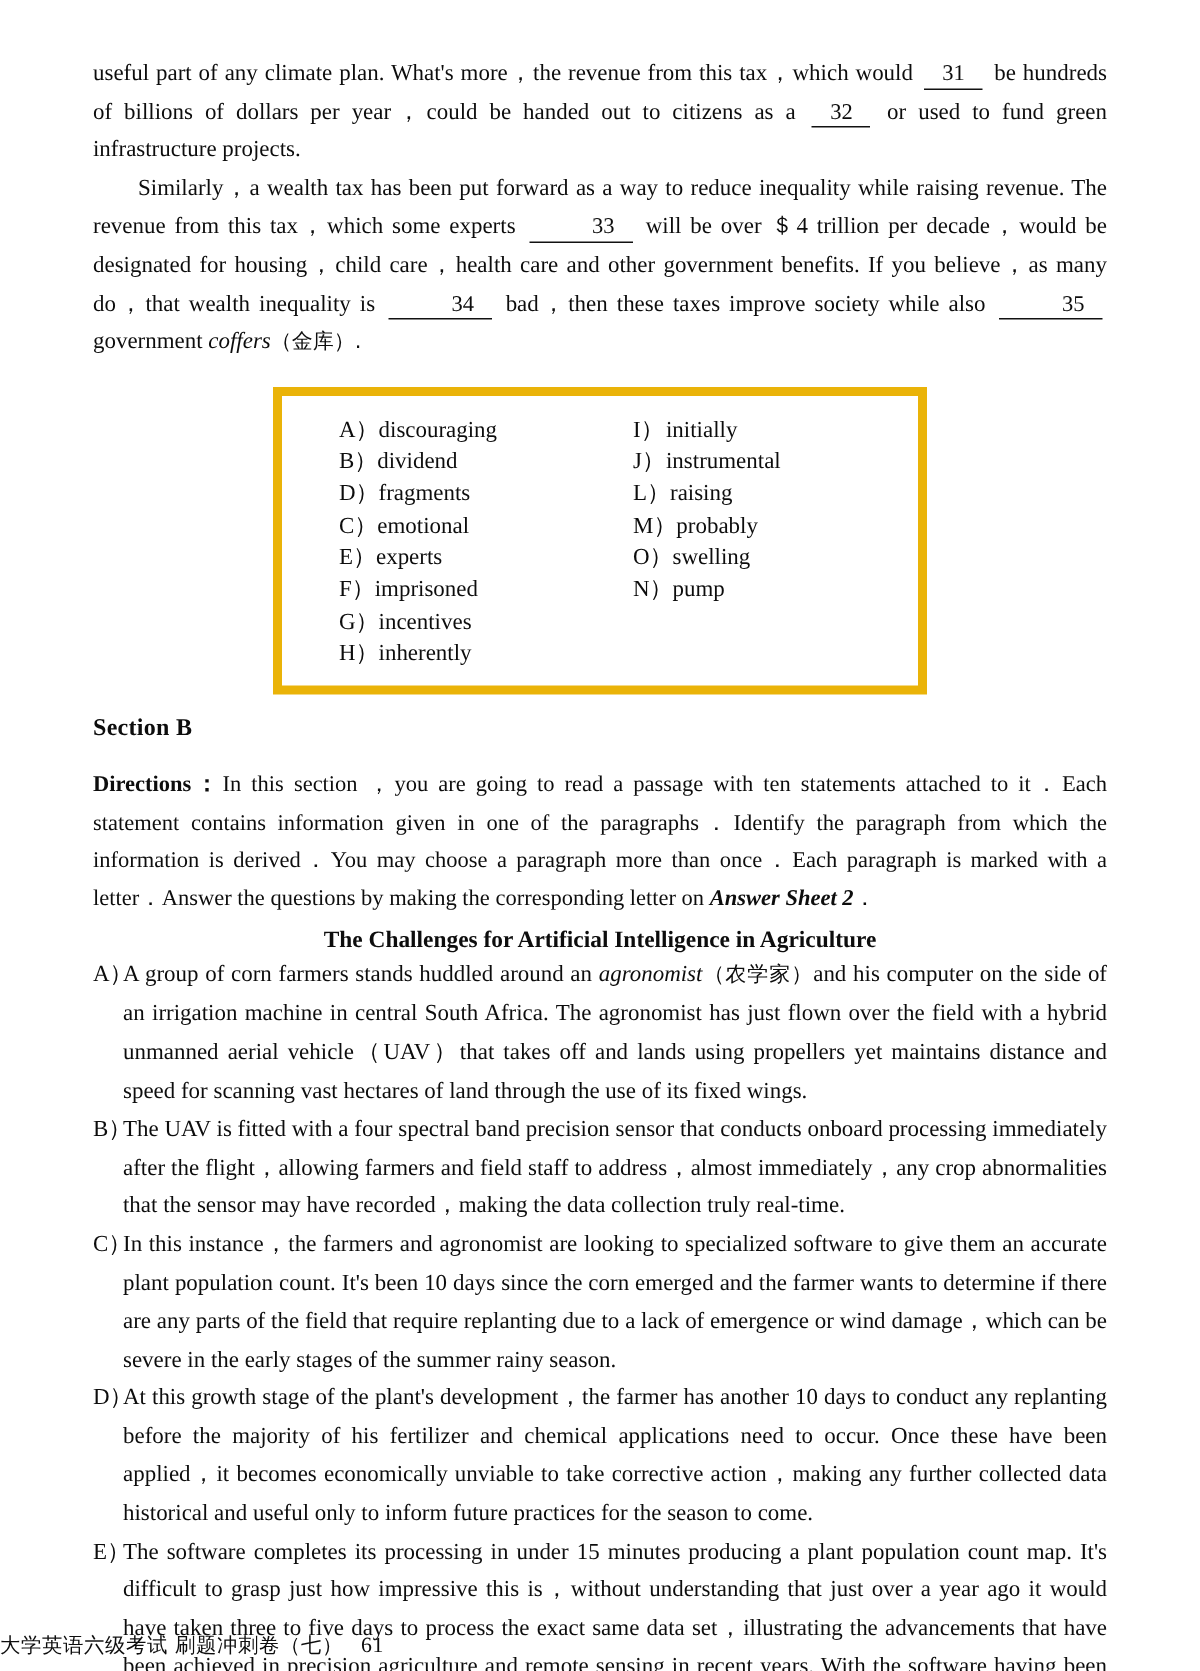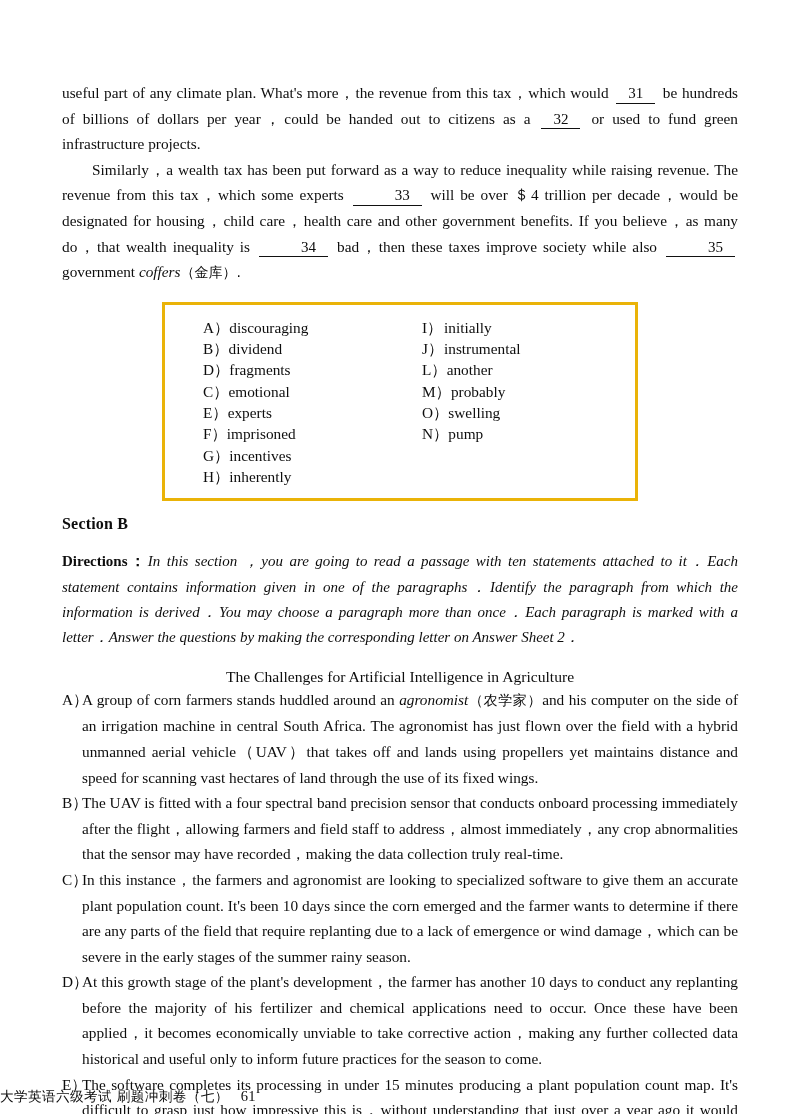--- a/index.html
+++ b/index.html
@@ -14,21 +14,21 @@
     font-family: "Liberation Serif", "DejaVu Serif", serif;
     color: #0d0d0d;
     overflow: hidden;
   }
   .page {
     position: absolute;
     left: 0; top: 0;
     width: 800px;
     height: 1114px;
     box-sizing: border-box;
-    padding: 80px 62px 0 62px;
+    padding: 36px 62px 0 62px;
   }
   .body-text {
     font-size: 15.3px;
     line-height: 25.6px;
     text-align: justify;
     text-justify: inter-word;
     margin: 0;
     hyphens: none;
   }
   .para-indent { text-indent: 30px; }
@@ -39,23 +39,23 @@
     border-bottom: 1px solid #111;
     padding: 0 12px 1px 12px;
     margin: 0 3px;
     line-height: 1.05;
     font-size: 15px;
   }
 
   
   .wordbank {
     margin: 16px auto 0 auto;
-    width: 476px;
+    width: 436px;
     box-sizing: border-box;
-    border: 3px solid #eab308;
+    border: 6px solid #eab308;
     padding: 12px 0 11px 0;
     display: flex;
   }
   .wb-col {
     width: 50%;
     box-sizing: border-box;
   }
   .wb-col.left  { padding-left: 38px; }
   .wb-col.right { padding-left: 22px; }
   .wb-item {
@@ -74,28 +74,28 @@
   .directions {
     font-size: 15px;
     line-height: 25.4px;
     text-align: justify;
     margin: 0;
   }
   .directions .dir-label {
     font-weight: bold;
     font-style: normal;
   }
-  .directions .dir-body { font-style: italic; }
-  .directions .dir-sheet { font-style: italic; font-weight: normal; }
+  .directions .dir-body { }
+  .directions .dir-sheet { font-style: italic; font-weight: bold; }
 
   .passage-title {
     text-align: center;
-    font-weight: normal;
+    font-weight: bold;
     font-size: 15.6px;
-    margin: 17px 0 1px 0;
+    margin: 5px 0 1px 0;
   }
 
   
   .lpara {
     position: relative;
     padding-left: 20px;
     font-size: 15.3px;
     line-height: 25.6px;
     text-align: justify;
     margin: 0;
@@ -139,21 +139,21 @@
       <div class="wb-item"><span class="wb-letter">D）</span><span>fragments</span></div>
       <div class="wb-item"><span class="wb-letter">C）</span><span>emotional</span></div>
       <div class="wb-item"><span class="wb-letter">E）</span><span>experts</span></div>
       <div class="wb-item"><span class="wb-letter">F）</span><span>imprisoned</span></div>
       <div class="wb-item"><span class="wb-letter">G）</span><span>incentives</span></div>
       <div class="wb-item"><span class="wb-letter">H）</span><span>inherently</span></div>
     </div>
     <div class="wb-col right">
       <div class="wb-item"><span class="wb-letter">I）</span><span>initially</span></div>
       <div class="wb-item"><span class="wb-letter">J）</span><span>instrumental</span></div>
-      <div class="wb-item"><span class="wb-letter">L）</span><span>another</span></div>
+      <div class="wb-item"><span class="wb-letter">L）</span><span>raising</span></div>
       <div class="wb-item"><span class="wb-letter">M）</span><span>probably</span></div>
       <div class="wb-item"><span class="wb-letter">O）</span><span>swelling</span></div>
       <div class="wb-item"><span class="wb-letter">N）</span><span>pump</span></div>
     </div>
   </div>
 
   <div class="section-head">Section B</div>
 
   <p class="directions"><span class="dir-label">Directions：</span><span class="dir-body">In this section ，you are going to read a passage with ten statements attached to it．Each statement contains information given in one of the paragraphs．Identify the paragraph from which the information is derived．You may choose a paragraph more than once．Each paragraph is marked with a letter．Answer the questions by making the corresponding letter on </span><span class="dir-sheet">Answer Sheet 2</span><span class="dir-body">．</span></p>
 

